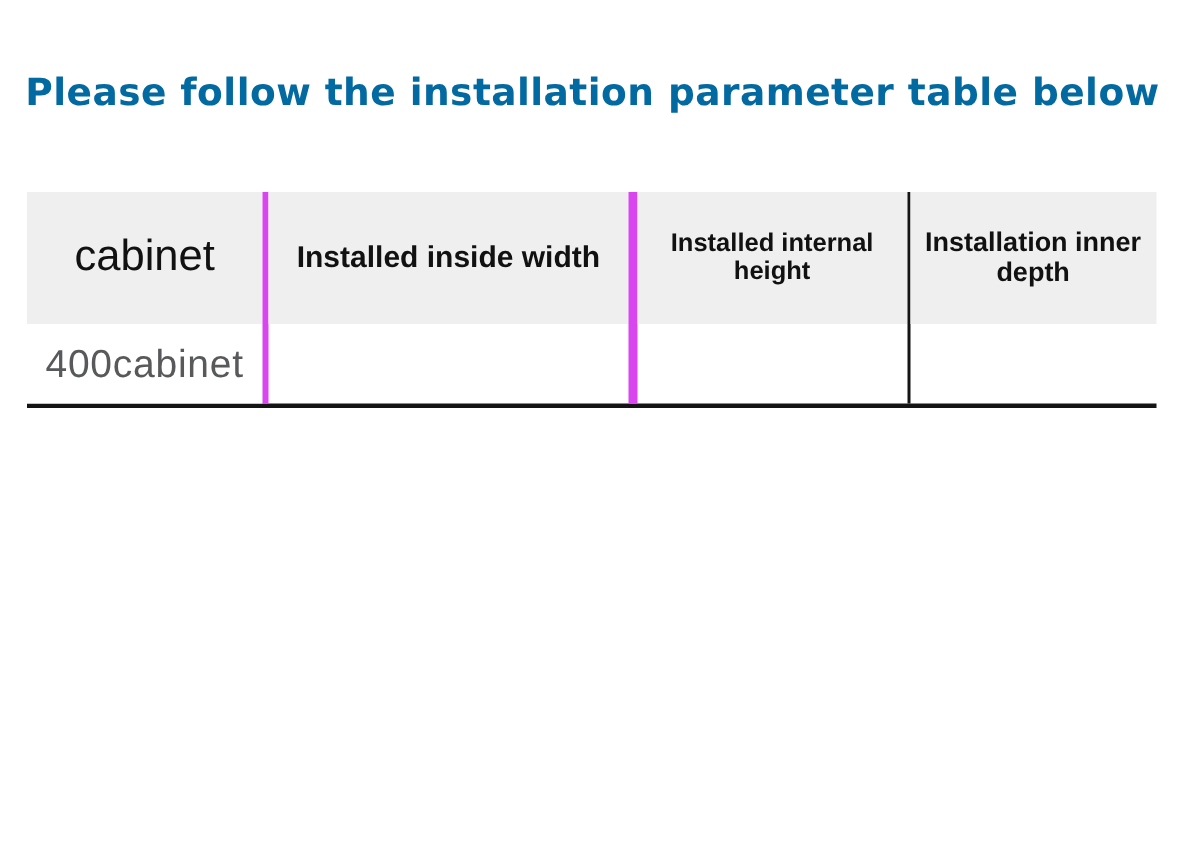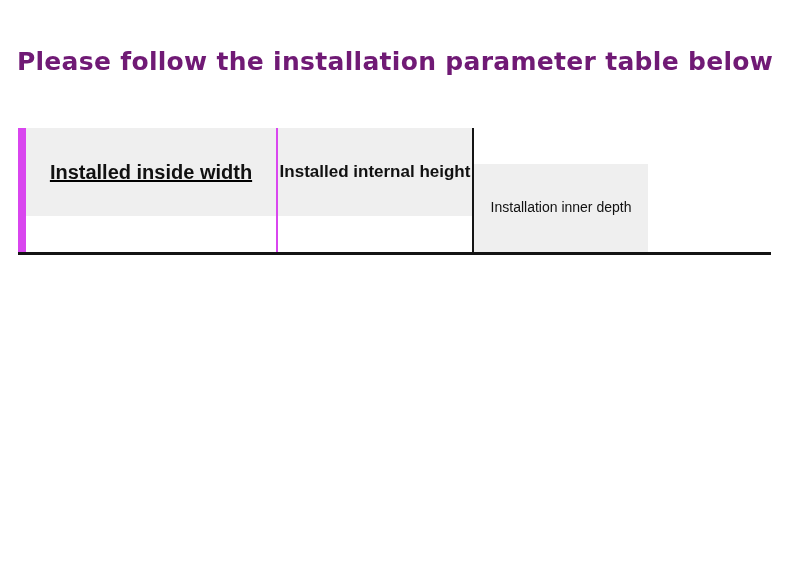--- a/index.html
+++ b/index.html
@@ -19,54 +19,54 @@
     position: absolute;
     top: 47px;
     left: 0;
     width: 100%;
     margin: 0;
     text-align: center;
     font-family: "DejaVu Sans", sans-serif;
     font-size: 25px;
     font-weight: bold;
     letter-spacing: 0.3px;
-    color: #701a75;
+    color: #0369a1;
   }
   .param-table {
     position: absolute;
     left: 18px;
     top: 128px;
     width: 753px;
     display: flex;
     flex-direction: row;
     border-bottom: 3px solid #141414;
   }
   .col {
     display: flex;
     flex-direction: column;
     box-sizing: border-box;
   }
   .col-0 { width: 166px; }
-  .col-1 { width: 258px; border-left: 8px solid #d946ef; text-decoration: underline; }
-  .col-2 { width: 196px; border-left: 2px solid #d946ef; }
+  .col-1 { width: 258px; border-left: 4px solid #d946ef; }
+  .col-2 { width: 196px; border-left: 6px solid #d946ef; }
   .col-3 { width: 176px; border-left: 2px solid #141414; }
   .th {
     height: 88px;
     background: #efefef;
     display: flex;
     align-items: center;
     justify-content: center;
     color: #111111;
     text-align: center;
     line-height: 1.1;
   }
   .th-0 { font-size: 29px; font-weight: 400; }
   .th-1 { font-size: 20px; font-weight: 700; }
   .th-2 { font-size: 17px; font-weight: 700; }
-  .th-3 { font-size: 14px; font-weight: 400; margin-top: 36px; }
+  .th-3 { font-size: 18px; font-weight: 700; }
   .td {
     height: 53px;
     background: #ffffff;
     display: flex;
     align-items: center;
     justify-content: center;
     color: #58595b;
     font-size: 26px;
     font-weight: 400;
     letter-spacing: 0.5px;
@@ -74,20 +74,24 @@
 </style>
 </head>
 <body>
 
 <div class="page">
 
   <h1 class="title">Please follow the installation parameter table below</h1>
 
   <div class="param-table">
 
+    <div class="col col-0">
+      <div class="th th-0">cabinet</div>
+      <div class="td">400cabinet</div>
+    </div>
 
     <div class="col col-1">
       <div class="th th-1">Installed inside width</div>
     </div>
 
     <div class="col col-2">
       <div class="th th-2">Installed internal height</div>
     </div>
 
     <div class="col col-3">

